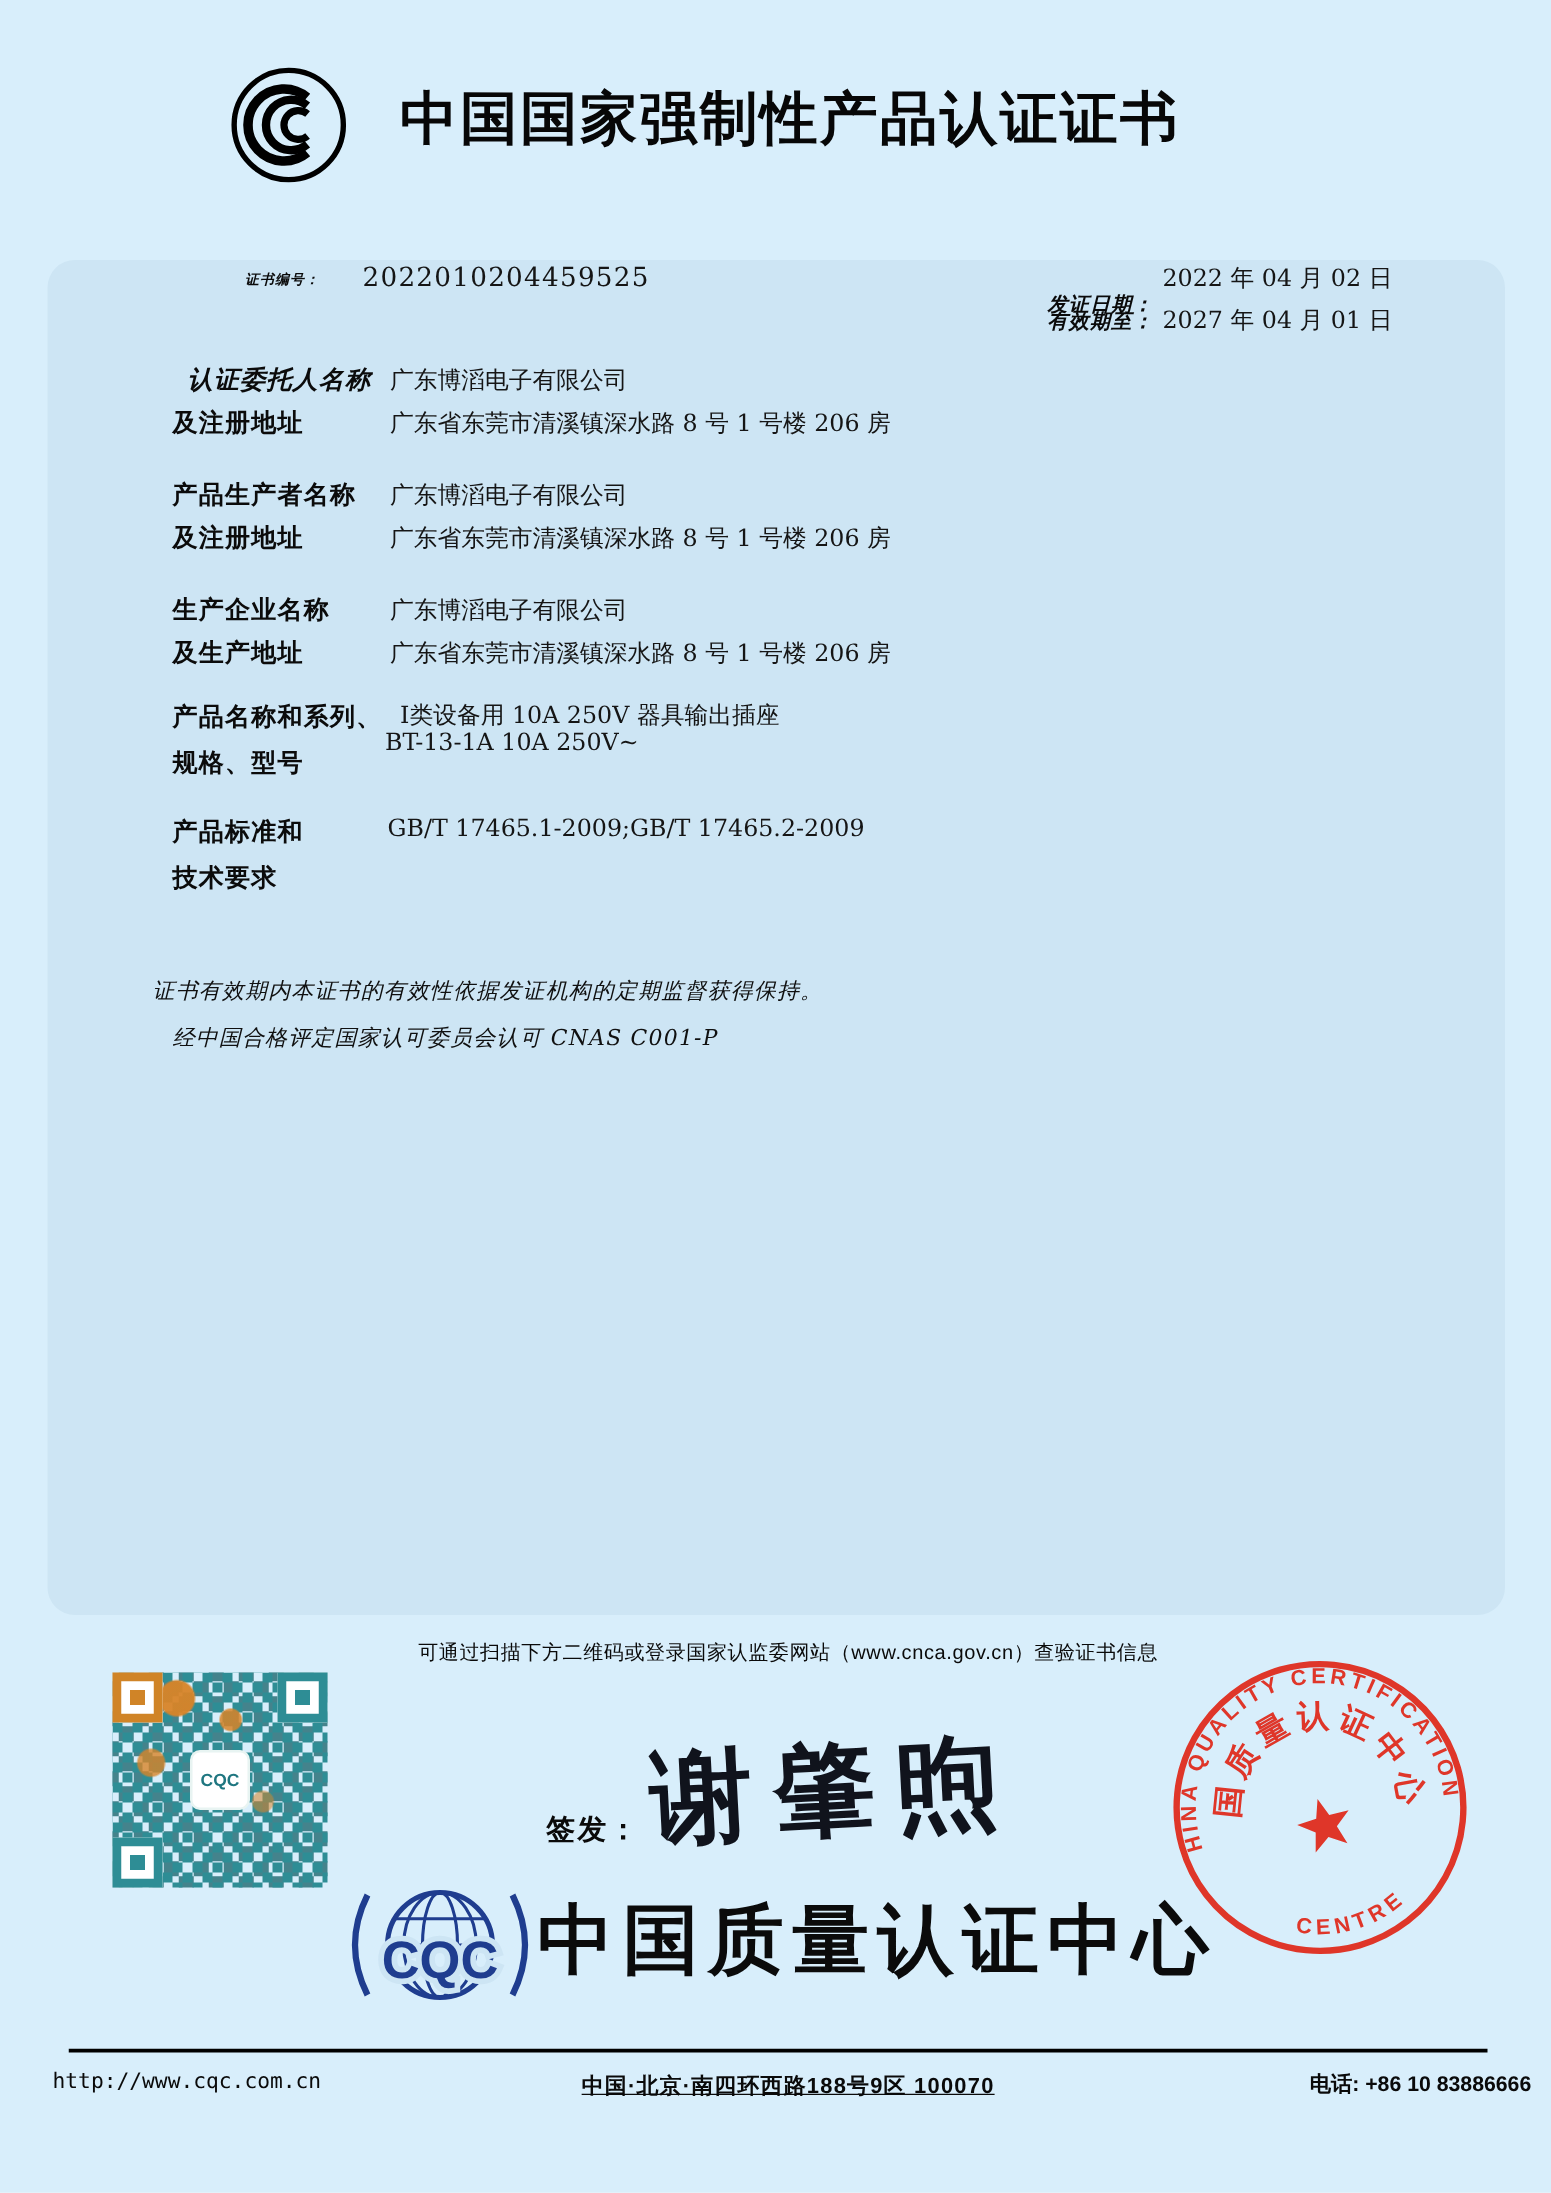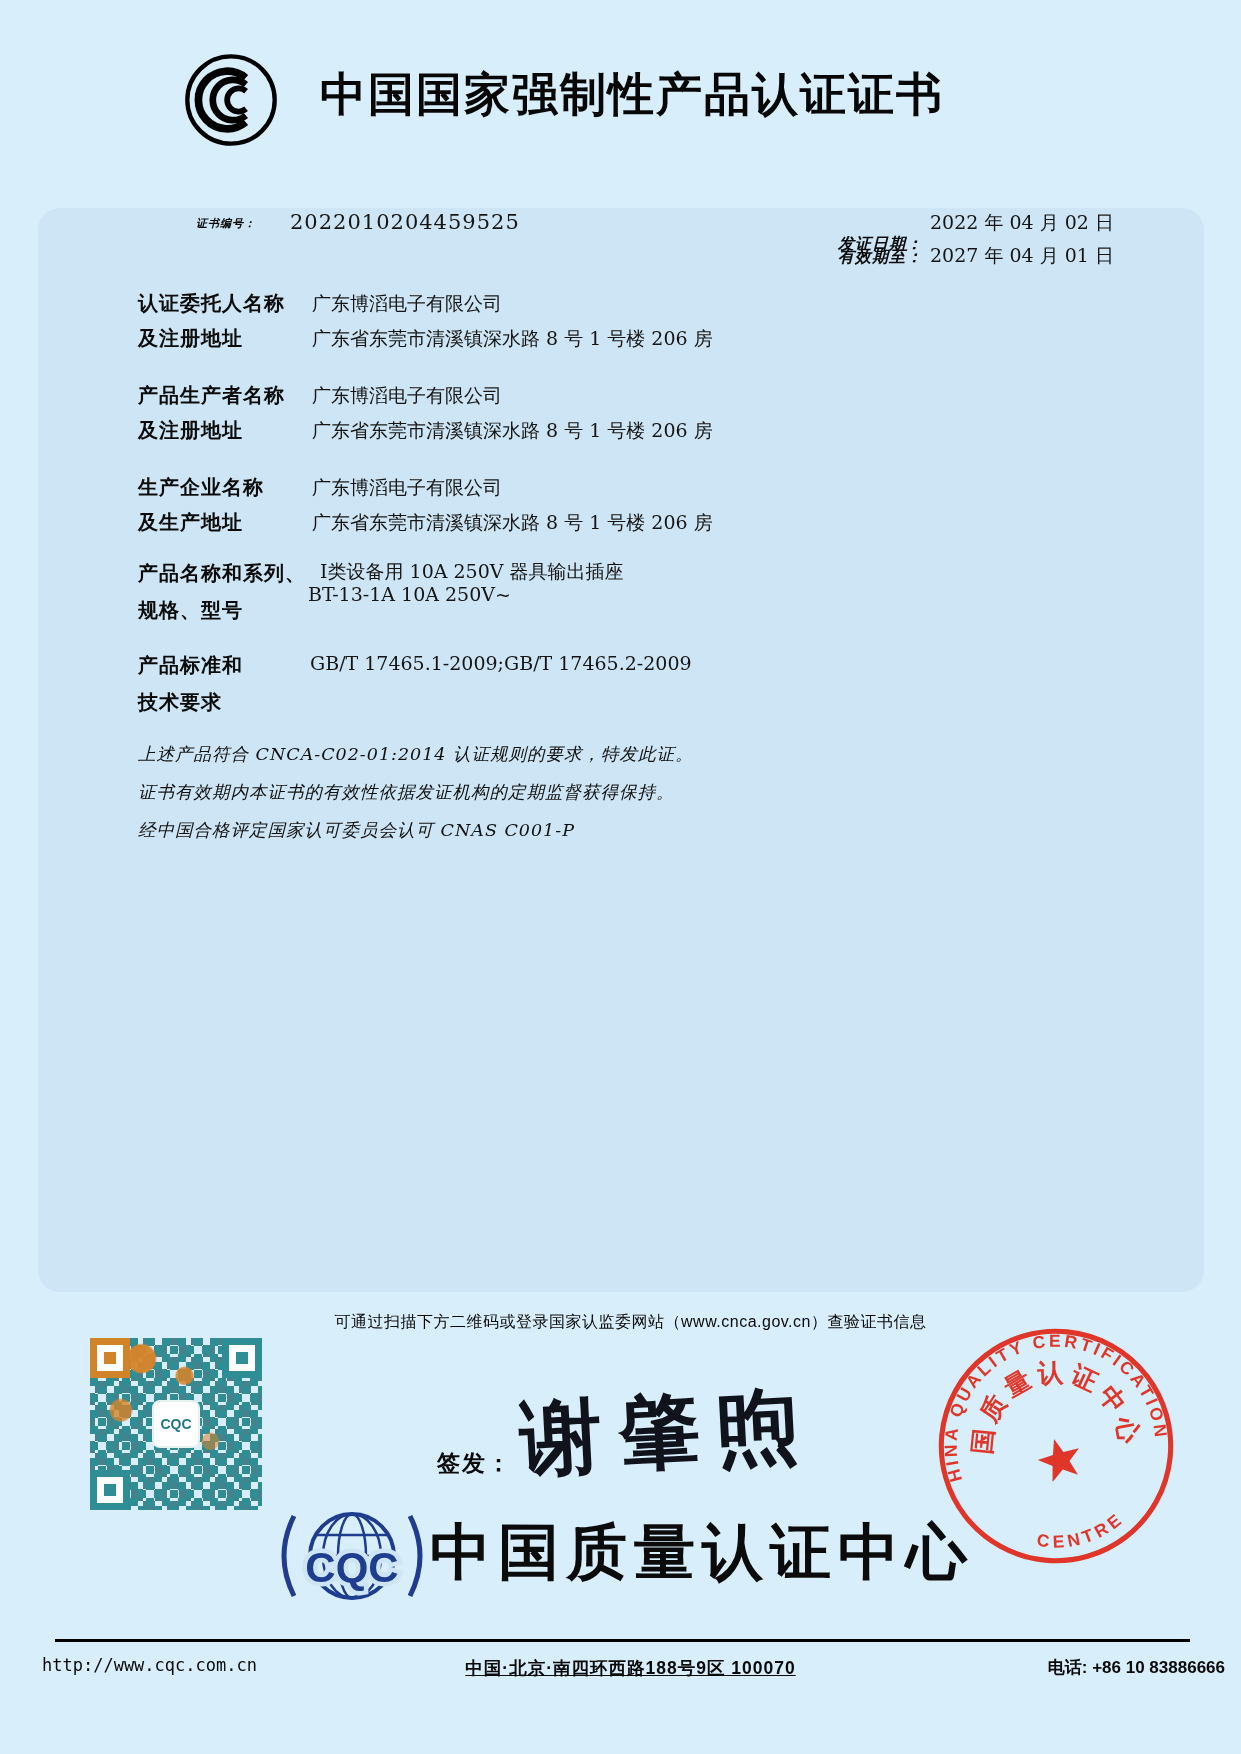--- a/index.html
+++ b/index.html
@@ -107,21 +107,21 @@
   <div class="panel"></div>
 
   <span class="abs kai-label" style="left:196px;top:216px;">证书编号：</span>
   <span class="abs serif-val cert-no-value" style="left:290px;top:210px;">2022010204459525</span>
 
   <span class="abs kai-label" style="left:838px;top:214px;font-size:16px;margin-top:20px;">发证日期：</span>
   <span class="abs serif-val" style="left:930px;top:210px;">2022 年 04 月 02 日</span>
   <span class="abs kai-label" style="left:838px;top:247px;font-size:16px;">有效期至：</span>
   <span class="abs serif-val" style="left:930px;top:243px;">2027 年 04 月 01 日</span>
 
-  <span class="abs field-label" style="left:138px;top:290px;">认证委托人名称</span>
+  <span class="abs field-label" style="left:150px;top:290px;font-style:italic;">认证委托人名称</span>
   <span class="abs field-label" style="left:138px;top:325px;">及注册地址</span>
   <span class="abs serif-val" style="left:312px;top:291px;">广东博滔电子有限公司</span>
   <span class="abs serif-val" style="left:312px;top:326px;">广东省东莞市清溪镇深水路 8 号 1 号楼 206 房</span>
 
   <span class="abs field-label" style="left:138px;top:382px;">产品生产者名称</span>
   <span class="abs field-label" style="left:138px;top:417px;">及注册地址</span>
   <span class="abs serif-val" style="left:312px;top:383px;">广东博滔电子有限公司</span>
   <span class="abs serif-val" style="left:312px;top:418px;">广东省东莞市清溪镇深水路 8 号 1 号楼 206 房</span>
 
   <span class="abs field-label" style="left:138px;top:474px;">生产企业名称</span>
@@ -131,22 +131,21 @@
 
   <span class="abs field-label" style="left:138px;top:560px;text-align:center;">产品名称和系列、</span>
   <span class="abs field-label" style="left:138px;top:597px;">规格、型号</span>
   <span class="abs serif-val" style="left:320px;top:559px;">Ⅰ类设备用 10A 250V 器具输出插座</span>
   <span class="abs serif-val" style="left:308px;top:583px;">BT-13-1A 10A 250V~</span>
 
   <span class="abs field-label" style="left:138px;top:652px;">产品标准和</span>
   <span class="abs field-label" style="left:138px;top:689px;">技术要求</span>
   <span class="abs serif-val" style="left:310px;top:652px;">GB/T 17465.1-2009;GB/T 17465.2-2009</span>
 
-  <div class="abs decl-line" style="left:138px;top:742px;">上述产品符合 CNCA-C02-01:2014 认证规则的要求，特发此证。</div>
-  <div class="abs decl-line" style="left:138px;top:780px;">证书有效期内本证书的有效性依据发证机构的定期监督获得保持。</div>
+  <div class="abs decl-line" style="left:122px;top:780px;">证书有效期内本证书的有效性依据发证机构的定期监督获得保持。</div>
   <div class="abs decl-line" style="left:138px;top:818px;">经中国合格评定国家认可委员会认可 CNAS C001-P</div>
 
   <div class="abs verify-note">可通过扫描下方二维码或登录国家认监委网站（www.cnca.gov.cn）查验证书信息</div>
 
   <div class="abs qr">
     <div class="qr-finder tl">
         <div class="core"></div>
       </div>
     <div class="qr-finder tr">
         <div class="core"></div>

